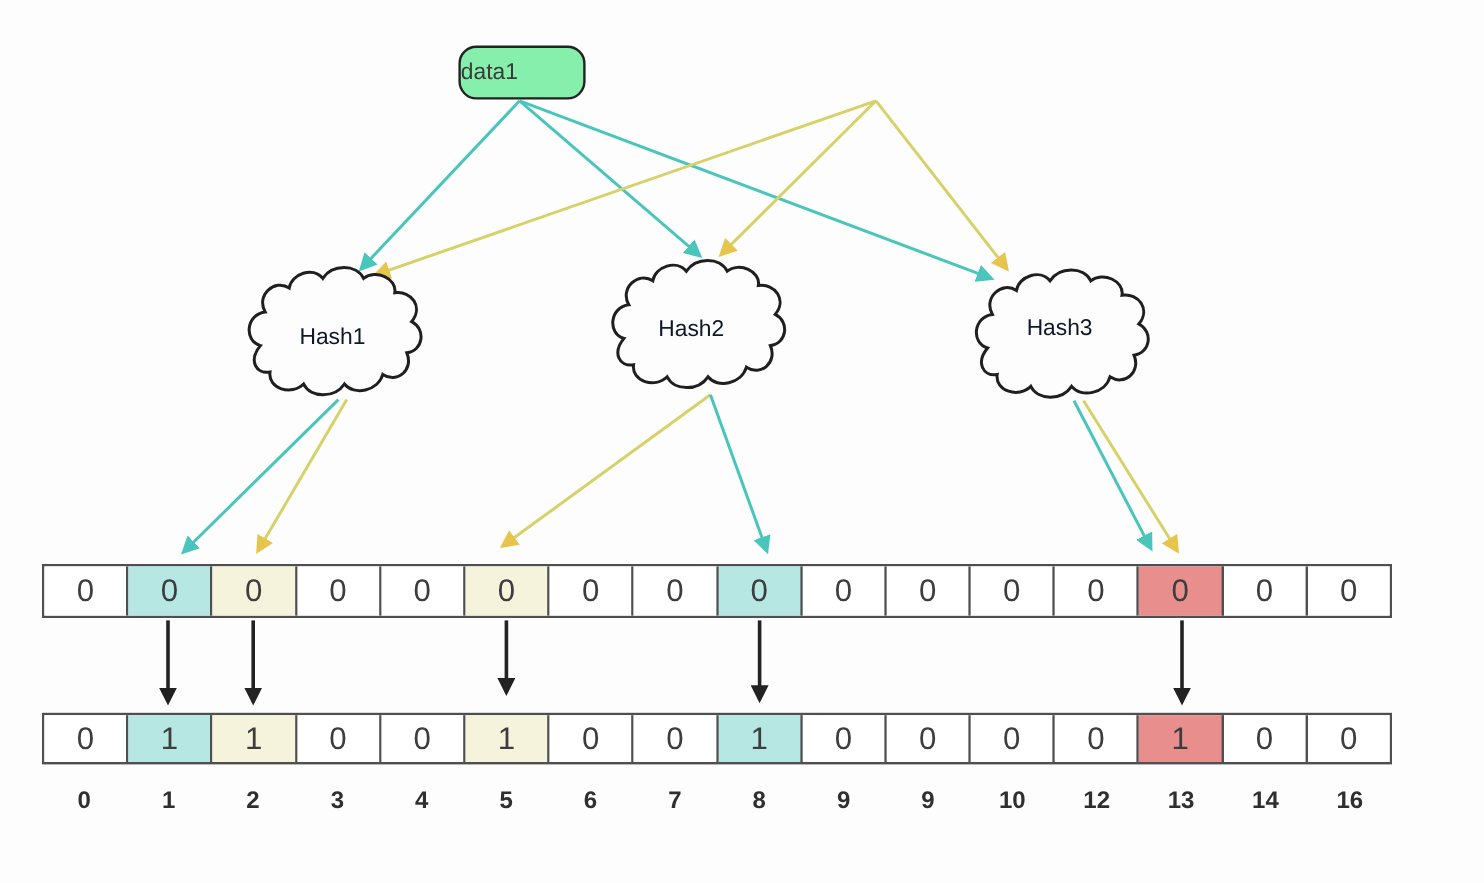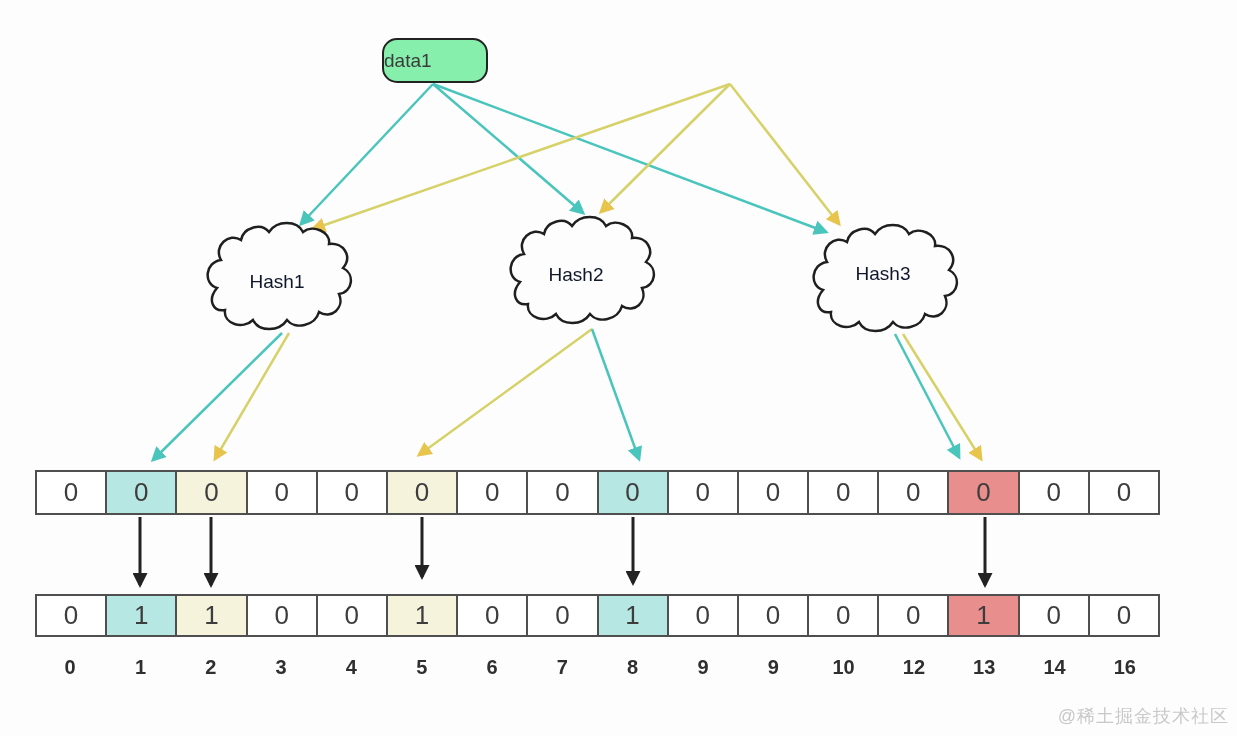--- a/index.html
+++ b/index.html
@@ -177,14 +177,13 @@
       <div class="idx">8</div>
       <div class="idx">9</div>
       <div class="idx">9</div>
       <div class="idx">10</div>
       <div class="idx">12</div>
       <div class="idx">13</div>
       <div class="idx">14</div>
       <div class="idx">16</div>
     </div>
 
-  <div class="watermark">@稀土掘金技术社区</div>
 </div>
 
 </body></html>

